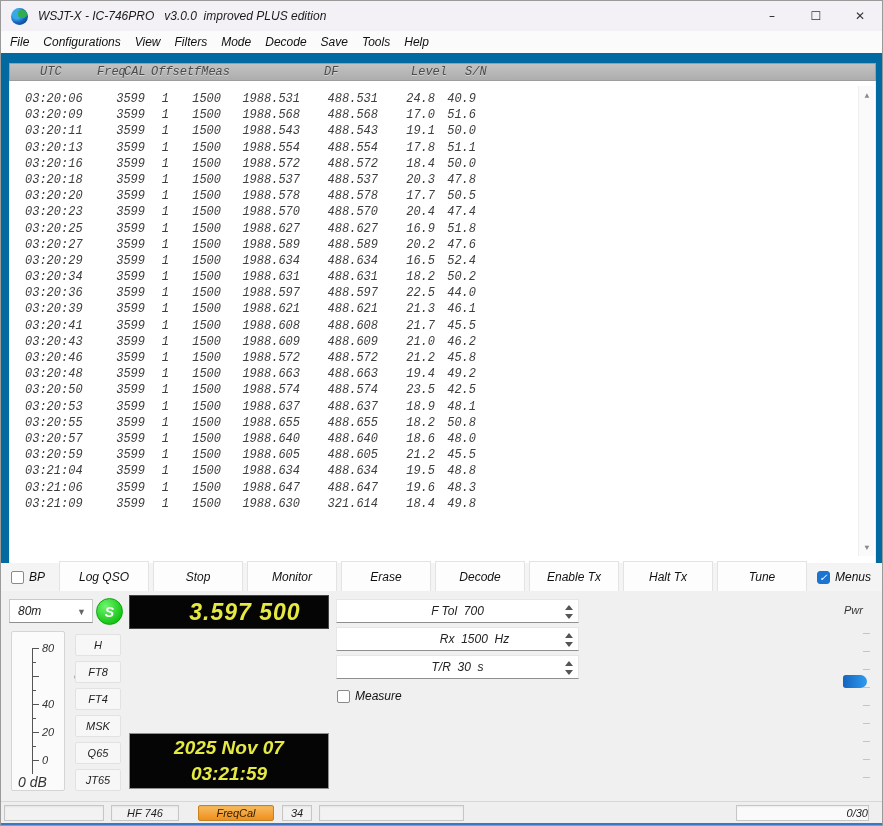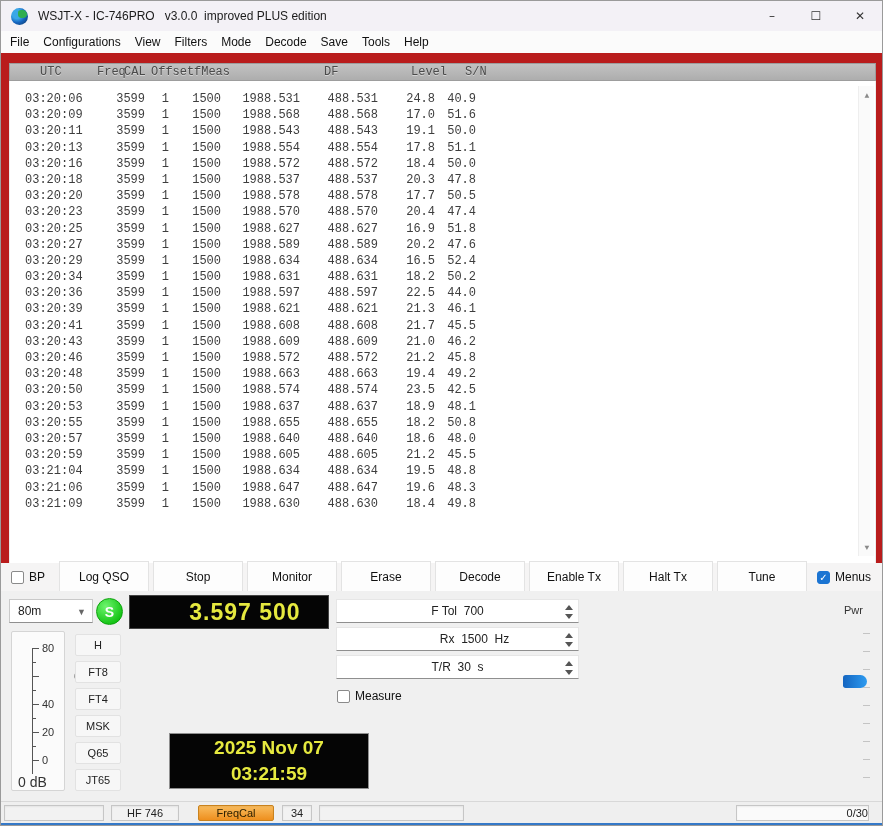--- a/index.html
+++ b/index.html
@@ -1,19 +1,19 @@
 <!DOCTYPE html>
 <html><head>
 <meta charset="utf-8">
 <style>
   * { margin:0; padding:0; box-sizing:border-box; }
   html,body { width:883px; height:826px; font-family:"Liberation Sans", sans-serif; background:#e8e8e8; }
   .window {
-    position:relative; width:883px; height:826px; background:#b91c1c;
-    border:1px solid #9a9a9a; overflow:hidden;
+    position:relative; width:883px; height:826px; background:#0369a1;
+    border:1px solid #9a9a9a; overflow:hidden;font-style:italic;
   }
   
   .titlebar {
     height:30px; background:#f3f1f6; display:flex; align-items:center; position:relative;
   }
   .app-icon {
     width:17px; height:17px; border-radius:50%; margin-left:10px;
     background: radial-gradient(circle at 35% 35%, #3aa7e8 0 30%, #1565c0 55%, #0b2d52 100%);
     position:relative; overflow:hidden;
   }
@@ -101,21 +101,21 @@
   .m-label { position:absolute; left:30px; font-size:11px; color:#333; }
   .m-unit { position:absolute; left:6px; top:142px; font-size:14px; color:#333; }
   .mode-col { position:absolute; left:74px; top:43px; width:46px; display:flex; flex-direction:column; }
   .mode-btn {
     height:22px; margin-bottom:5px; background:#f7f7f7; border:1px solid #e2e2e2; border-radius:2px;
     font-size:11px; color:#222; display:flex; align-items:center; justify-content:center;
   }
   .datetime {
     position:absolute; left:128px; top:142px; width:200px; height:56px; background:#050505;
     border:1px solid #8f8f8f; display:flex; flex-direction:column; align-items:center; justify-content:center;
-    color:#e6e93f; font-size:19px; font-weight:bold; line-height:26px;margin-left:40px;
+    color:#e6e93f; font-size:19px; font-weight:bold; line-height:26px;
   }
   .spinner {
     position:absolute; left:335px; width:243px; height:24px; background:#fff;
     border:1px solid #e6e6e6; border-bottom:1px solid #8f8f8f;
     display:flex; align-items:center; justify-content:center; font-size:12px; color:#222;
   }
   .spin-ctl { position:absolute; right:4px; top:2px; width:10px; height:20px;
     display:flex; flex-direction:column; align-items:center; justify-content:center; }
   .spin-up, .spin-dn { width:0; height:0; border-left:4px solid transparent; border-right:4px solid transparent; margin:2px 0; }
   .spin-up { border-bottom:5px solid #555; }
@@ -199,21 +199,21 @@
       <div class="t-row"><span class="c0">03:20:43</span><span class="c1">3599</span><span class="c2">1</span><span class="c3">1500</span><span class="c4">1988.609</span><span class="c5">488.609</span><span class="c6">21.0</span><span class="c7">46.2</span></div>
       <div class="t-row"><span class="c0">03:20:46</span><span class="c1">3599</span><span class="c2">1</span><span class="c3">1500</span><span class="c4">1988.572</span><span class="c5">488.572</span><span class="c6">21.2</span><span class="c7">45.8</span></div>
       <div class="t-row"><span class="c0">03:20:48</span><span class="c1">3599</span><span class="c2">1</span><span class="c3">1500</span><span class="c4">1988.663</span><span class="c5">488.663</span><span class="c6">19.4</span><span class="c7">49.2</span></div>
       <div class="t-row"><span class="c0">03:20:50</span><span class="c1">3599</span><span class="c2">1</span><span class="c3">1500</span><span class="c4">1988.574</span><span class="c5">488.574</span><span class="c6">23.5</span><span class="c7">42.5</span></div>
       <div class="t-row"><span class="c0">03:20:53</span><span class="c1">3599</span><span class="c2">1</span><span class="c3">1500</span><span class="c4">1988.637</span><span class="c5">488.637</span><span class="c6">18.9</span><span class="c7">48.1</span></div>
       <div class="t-row"><span class="c0">03:20:55</span><span class="c1">3599</span><span class="c2">1</span><span class="c3">1500</span><span class="c4">1988.655</span><span class="c5">488.655</span><span class="c6">18.2</span><span class="c7">50.8</span></div>
       <div class="t-row"><span class="c0">03:20:57</span><span class="c1">3599</span><span class="c2">1</span><span class="c3">1500</span><span class="c4">1988.640</span><span class="c5">488.640</span><span class="c6">18.6</span><span class="c7">48.0</span></div>
       <div class="t-row"><span class="c0">03:20:59</span><span class="c1">3599</span><span class="c2">1</span><span class="c3">1500</span><span class="c4">1988.605</span><span class="c5">488.605</span><span class="c6">21.2</span><span class="c7">45.5</span></div>
       <div class="t-row"><span class="c0">03:21:04</span><span class="c1">3599</span><span class="c2">1</span><span class="c3">1500</span><span class="c4">1988.634</span><span class="c5">488.634</span><span class="c6">19.5</span><span class="c7">48.8</span></div>
       <div class="t-row"><span class="c0">03:21:06</span><span class="c1">3599</span><span class="c2">1</span><span class="c3">1500</span><span class="c4">1988.647</span><span class="c5">488.647</span><span class="c6">19.6</span><span class="c7">48.3</span></div>
-      <div class="t-row"><span class="c0">03:21:09</span><span class="c1">3599</span><span class="c2">1</span><span class="c3">1500</span><span class="c4">1988.630</span><span class="c5">488.630</span><span class="c6">18.4</span><span class="c7">49.8</span></div>
+      <div class="t-row"><span class="c0">03:21:09</span><span class="c1">3599</span><span class="c2">1</span><span class="c3">1500</span><span class="c4">1988.630</span><span class="c5">321.614</span><span class="c6">18.4</span><span class="c7">49.8</span></div>
       <div class="scrollbar">
       <div class="sb-arrow sb-up">▲</div>
       <div class="sb-arrow sb-down">▼</div>
     </div>
   </div>
 
   <div class="button-row">
     <div class="bp-wrap">
       <div class="checkbox"></div>
       <span class="cb-label">BP</span>

